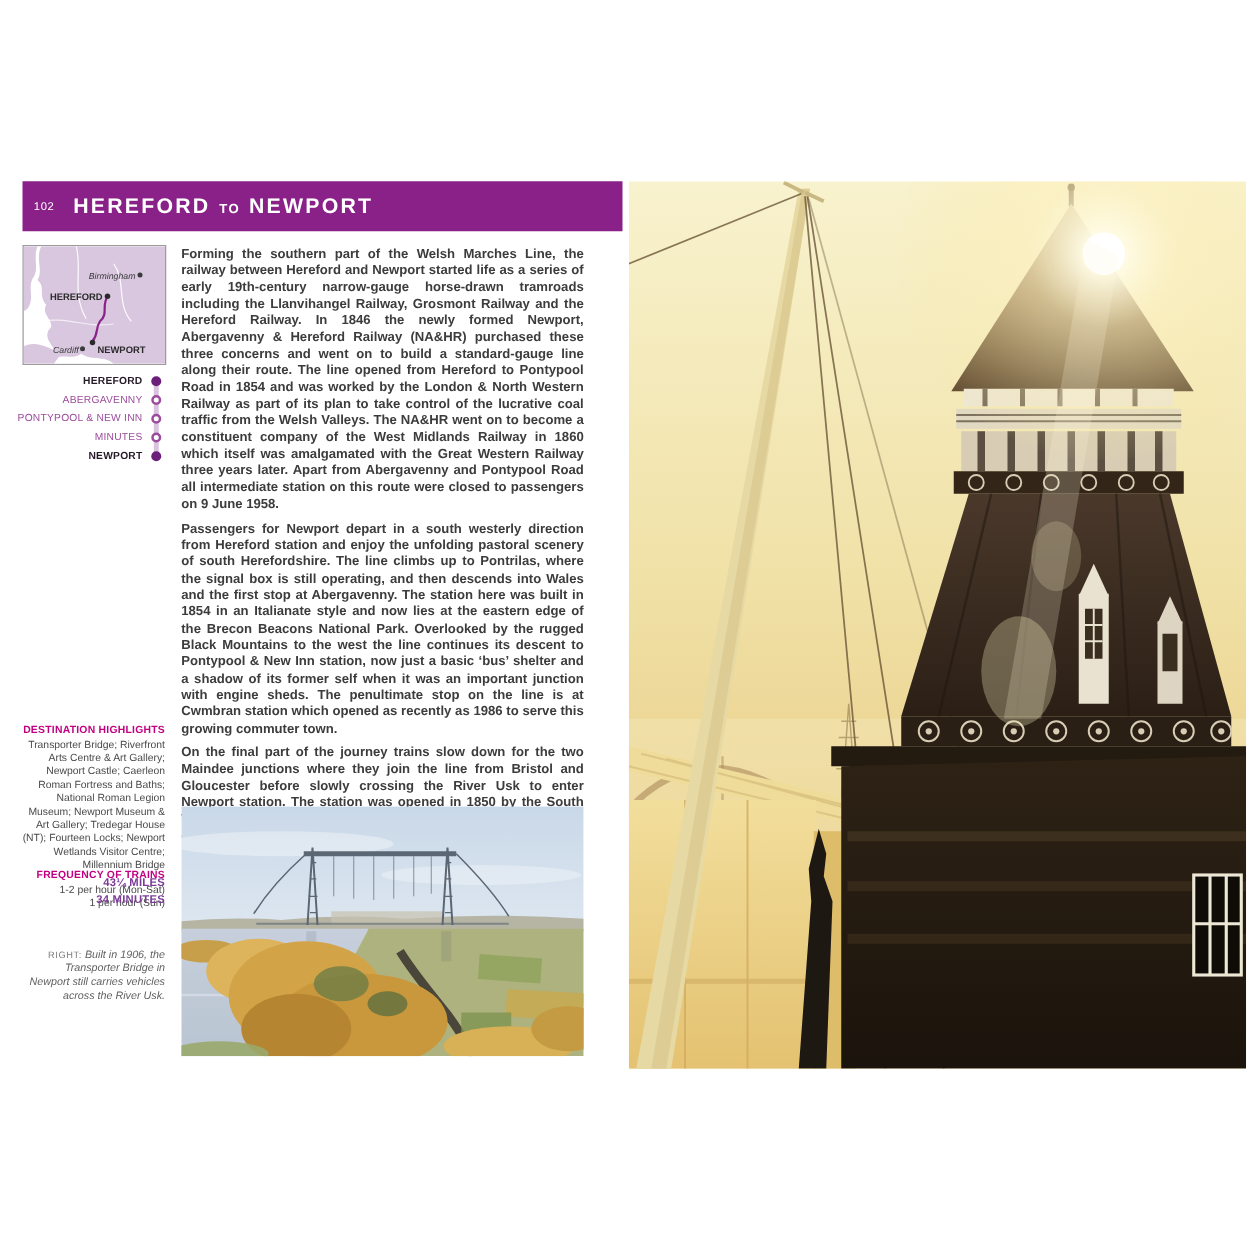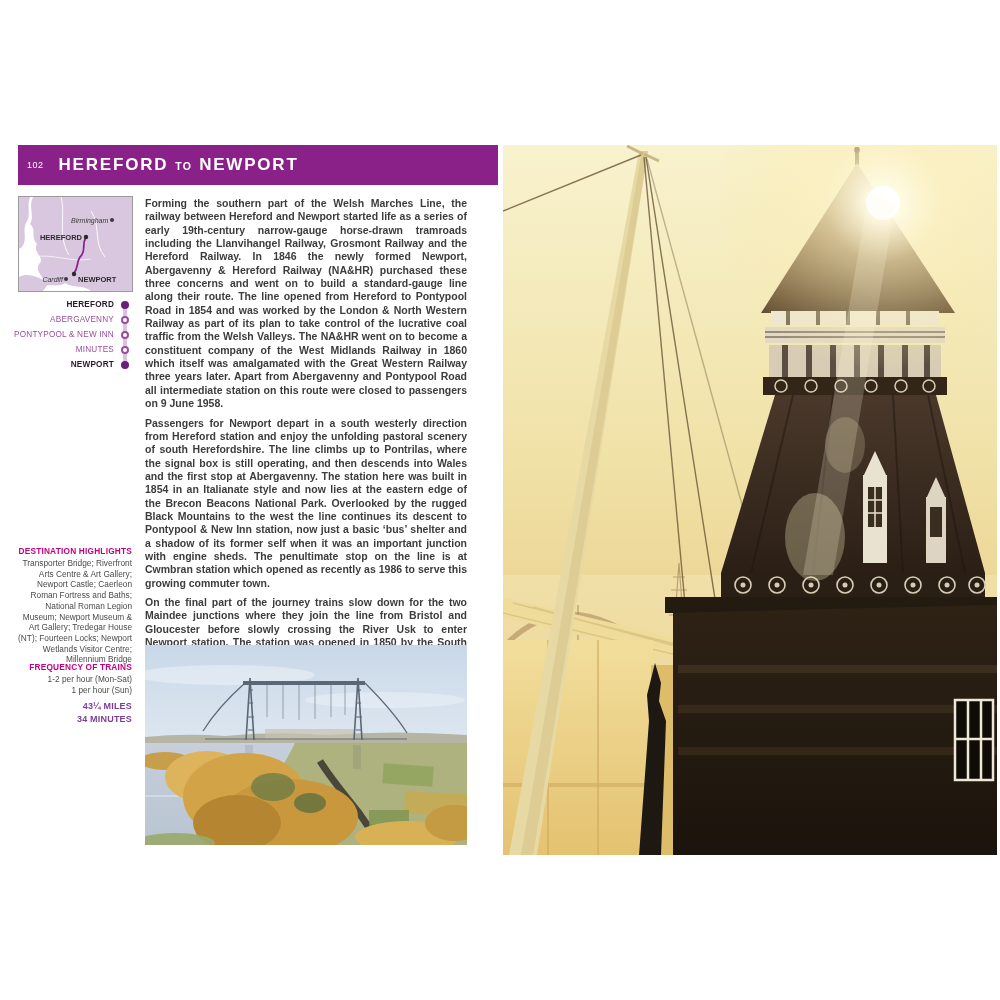--- a/index.html
+++ b/index.html
@@ -23,21 +23,21 @@
   .station-row{height:15px;display:flex;align-items:center;justify-content:flex-end;position:relative;z-index:1;}
   .station-label{font-size:8.2px;color:#9C4C9C;text-align:right;letter-spacing:.2px;white-space:nowrap;}
   .station-row.terminus .station-label{color:#261A28;font-weight:bold;}
   .dot-col{width:14px;display:flex;justify-content:center;margin-left:4px;flex:0 0 14px;}
   .dot{width:8px;height:8px;border-radius:50%;box-sizing:border-box;}
   .dot.filled{background:#6B1F7B;}
   .dot.open{background:#fff;border:2px solid #9C4C9C;}
   .station-line{position:absolute;right:5px;top:8px;bottom:8px;width:4px;background:#D9C4DF;z-index:0;}
 
   .side-block{position:absolute;left:18px;width:114px;text-align:right;}
-  .side-heading{font-size:8.3px;font-weight:bold;color:#C10082;letter-spacing:.2px;margin-bottom:2px;}
+  .side-heading{font-size:8.3px;font-weight:bold;color:#C10082;letter-spacing:.2px;margin-bottom:2px;margin-top:32px;}
   .side-text{font-size:8.3px;line-height:10.7px;color:#4A4A4A;}
   .stats{font-size:9px;font-weight:bold;color:#7C3C98;line-height:12.5px;letter-spacing:.2px;}
   .caption{font-size:8.6px;line-height:11px;color:#616161;font-style:italic;}
   .caption .cap-label{font-style:normal;font-size:7.4px;color:#7C7C7C;letter-spacing:.5px;}
 
   
   .article{position:absolute;left:145px;top:197px;width:322px;
            font-size:10.5px;line-height:13.35px;color:#3C3C3C;text-align:justify;font-weight:bold;}
   .article p{margin:0 0 6px 0;}
 
@@ -124,20 +124,23 @@
     <div class="side-heading">FREQUENCY OF TRAINS</div>
     <div class="side-text">1-2 per hour (Mon-Sat)</div>
     <div class="side-text">1 per hour (Sun)</div>
   </div>
 
   <div class="side-block stats" style="top:700px;">
     <div>43¼ MILES</div>
     <div>34 MINUTES</div>
   </div>
 
+  <div class="side-block caption" style="top:758px;">
+    <span class="cap-label">RIGHT:</span><span> Built in 1906, the Transporter Bridge in Newport still carries vehicles across the River Usk.</span>
+  </div>
 
   <div class="article">
     <p>Forming the southern part of the Welsh Marches Line, the railway between Hereford and Newport started life as a series of early 19th-century narrow-gauge horse-drawn tramroads including the Llanvihangel Railway, Grosmont Railway and the Hereford Railway. In 1846 the newly formed Newport, Abergavenny &amp; Hereford Railway (NA&amp;HR) purchased these three concerns and went on to build a standard-gauge line along their route. The line opened from Hereford to Pontypool Road in 1854 and was worked by the London &amp; North Western Railway as part of its plan to take control of the lucrative coal traffic from the Welsh Valleys. The NA&amp;HR went on to become a constituent company of the West Midlands Railway in 1860 which itself was amalgamated with the Great Western Railway three years later. Apart from Abergavenny and Pontypool Road all intermediate station on this route were closed to passengers on 9 June 1958.</p>
     <p>Passengers for Newport depart in a south westerly direction from Hereford station and enjoy the unfolding pastoral scenery of south Herefordshire. The line climbs up to Pontrilas, where the signal box is still operating, and then descends into Wales and the first stop at Abergavenny. The station here was built in 1854 in an Italianate style and now lies at the eastern edge of the Brecon Beacons National Park. Overlooked by the rugged Black Mountains to the west the line continues its descent to Pontypool &amp; New Inn station, now just a basic ‘bus’ shelter and a shadow of its former self when it was an important junction with engine sheds. The penultimate stop on the line is at Cwmbran station which opened as recently as 1986 to serve this growing commuter town.</p>
     <p>On the final part of the journey trains slow down for the two Maindee junctions where they join the line from Bristol and Gloucester before slowly crossing the River Usk to enter Newport station. The station was opened in 1850 by the South Wales Railway (engineered by Isambard Kingdom Brunel) and greatly enlarged by the Great Western Railway in 1928.</p>
   </div>
 
   <div class="photo-small">
     <svg width="322" height="200" viewBox="0 0 322 200">
       <defs>

